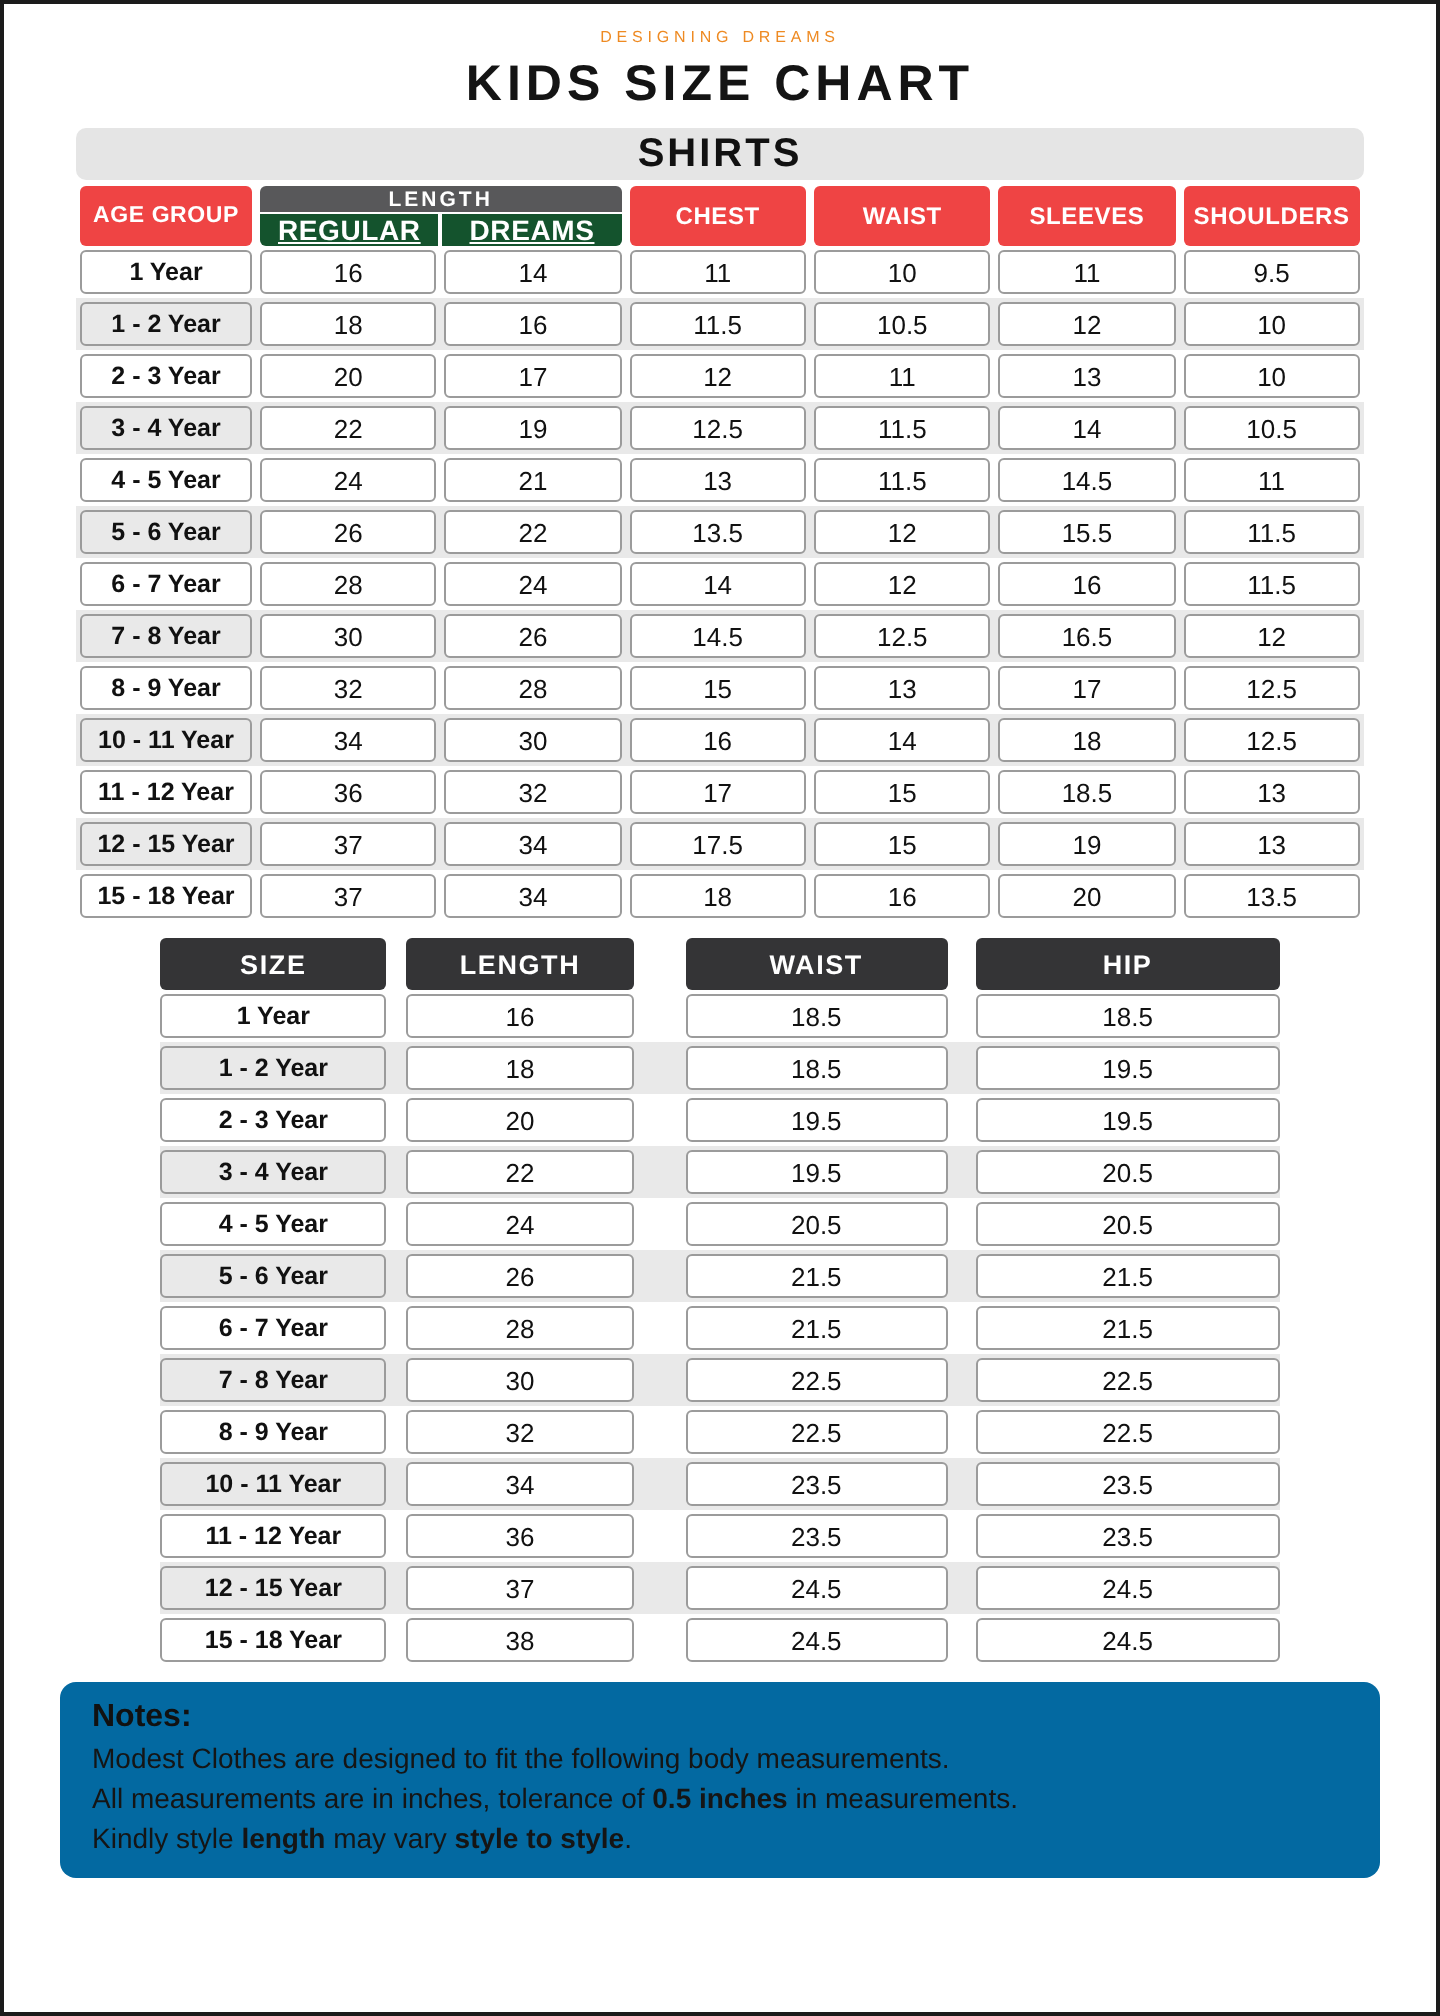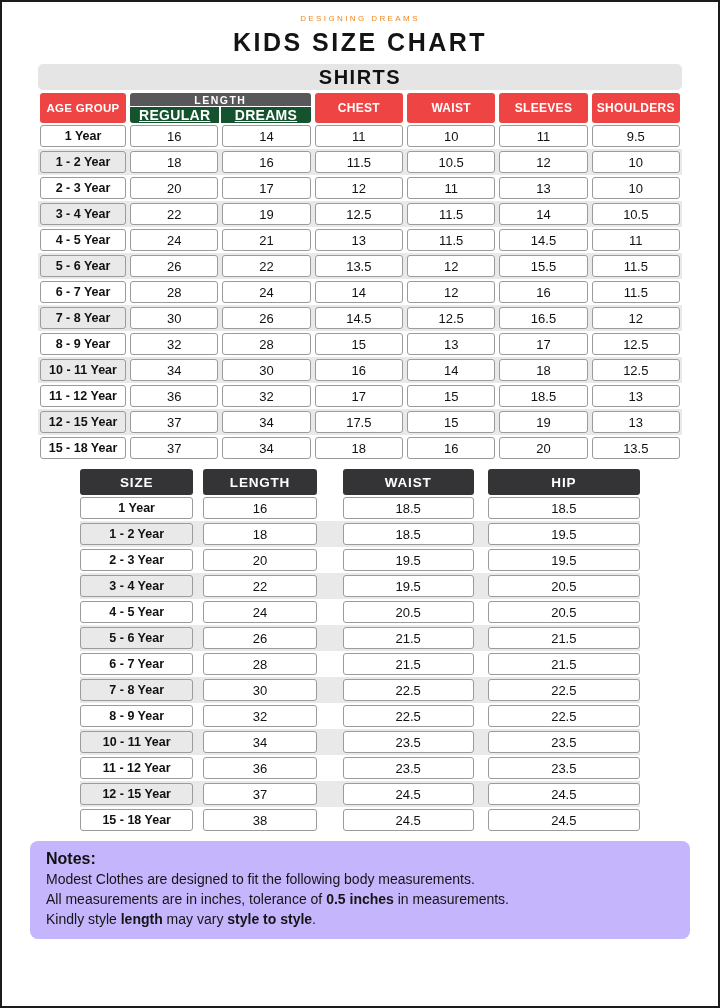--- a/index.html
+++ b/index.html
@@ -57,21 +57,21 @@
   .c-length { width: 116px; margin-left: 10px; }
   .c-waist { width: 134px; margin-left: 26px; }
   .c-hip { width: 156px; margin-left: 14px; }
   .brow { display: flex; height: 26px; padding: 2px 0; background: #fff; }
   .brow.alt { background: #e9e9e9; }
   .bcell { border: 1px solid #9b9b9b; border-radius: 3px; background: #fff; color: #111;
            display: flex; align-items: center; justify-content: center; font-size: 13px; }
   .bcell.size { background: transparent; font-weight: 700; font-size: 12.5px; }
 
   
-  .notes { width: 660px; margin: 8px auto 14px; background: #c4b5fd; border-radius: 8px;
+  .notes { width: 660px; margin: 8px auto 14px; background: #0369a1; border-radius: 8px;
            padding: 9px 16px; min-height: 88px; }
   .notes-title { font-size: 16px; font-weight: 800; margin-bottom: 2px; color: #111; }
   .note-line { font-size: 14px; line-height: 1.42; color: #151515; }
   .note-line .bold { font-weight: 700; }
 </style>
 </head>
 <body>
 
 <div class="page">
 

